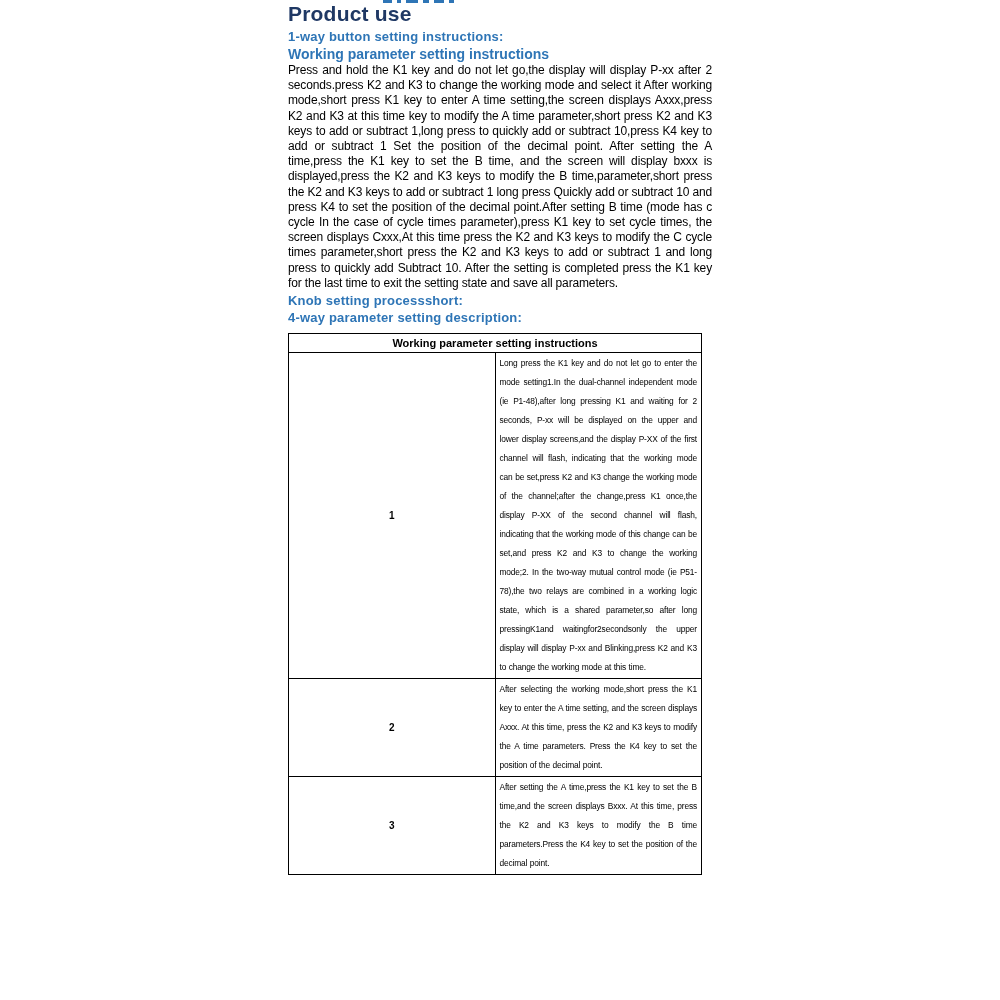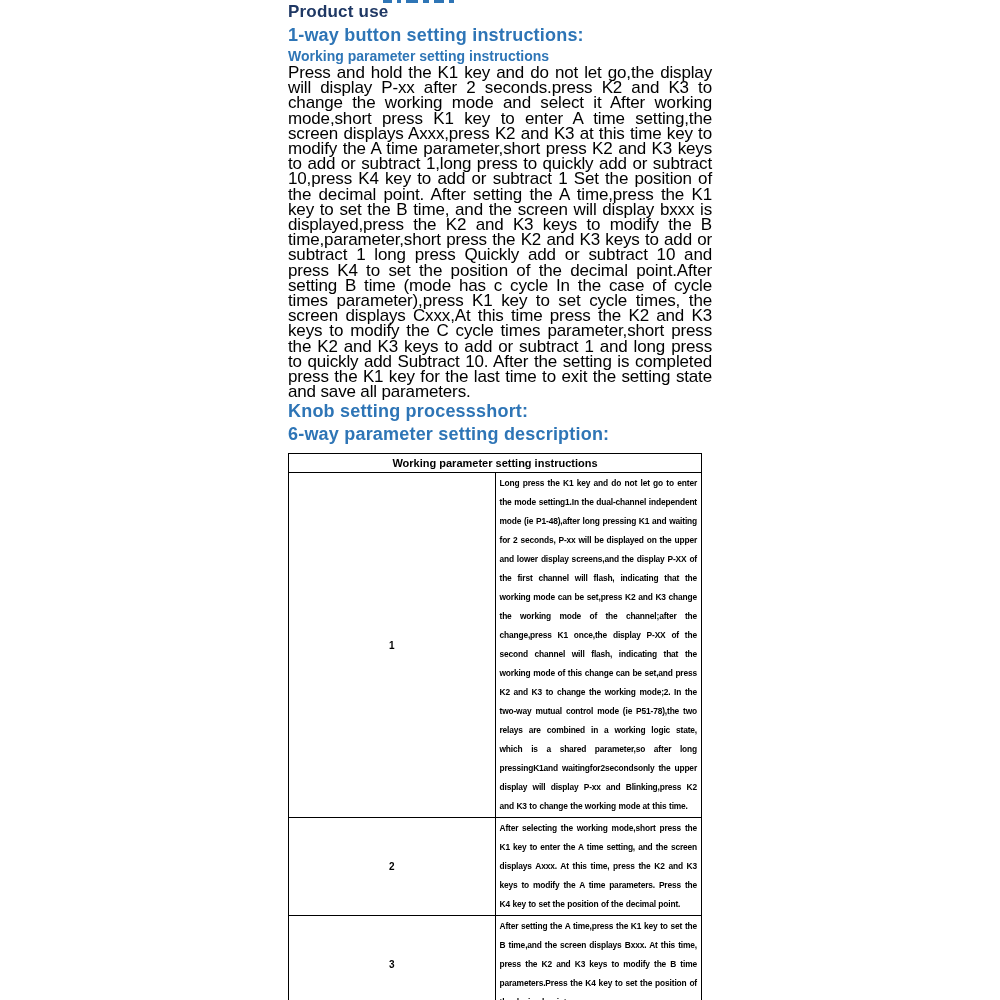--- a/index.html
+++ b/index.html
@@ -9,43 +9,43 @@
     font-family:"Liberation Sans", sans-serif; color:#000;
   }
   .page { width:424px; margin:0 auto; position:relative; padding-top:2px; }
 
   .cutoff { position:absolute; top:0; left:95px; height:5px; overflow:hidden; }
   .cutoff i { display:inline-block; height:3px; background:var(--blue); margin-right:5px; vertical-align:top; }
   .cutoff i:nth-child(1){width:9px;} .cutoff i:nth-child(2){width:4px;}
   .cutoff i:nth-child(3){width:12px;} .cutoff i:nth-child(4){width:6px;}
   .cutoff i:nth-child(5){width:10px;} .cutoff i:nth-child(6){width:5px;}
 
-  .h-navy { font-size:17px; font-weight:bold; color:var(--navy); margin:0 0 3px 0; letter-spacing:0.2px; }
-  .h-blue { font-size:18px; font-weight:bold; color:var(--blue); margin:2px 0 2px 0; letter-spacing:0.2px; }
+  .h-navy { font-size:21px; font-weight:bold; color:var(--navy); margin:0 0 3px 0; letter-spacing:0.2px; }
+  .h-blue { font-size:13px; font-weight:bold; color:var(--blue); margin:2px 0 2px 0; letter-spacing:0.2px; }
   .h-blue-sm { font-size:14px; font-weight:bold; color:var(--blue); margin:0 0 1px 0; }
 
   .body-para {
-    font-size:17px; line-height:15.2px; text-align:justify;
+    font-size:12px; line-height:15.2px; text-align:justify;
     letter-spacing:-0.15px; margin-bottom:2px;
   }
 
   table.param {
     border-collapse:collapse; width:414px; margin:8px 0 0 0;
     table-layout:fixed; background:#fff;
   }
   table.param th, table.param td { border:1px solid #000; vertical-align:middle; }
   table.param th {
     font-size:11px; font-weight:bold; text-align:center;
     height:19px; padding:2px 0;
   }
   td.num {
     width:14px; font-size:10px; font-weight:bold; text-align:center; padding:0 1px;
   }
   td.txt {
-    font-size:8.4px; font-weight:bold; line-height:19px;
+    font-size:8.4px; font-weight:normal; line-height:19px;
     padding:1px 4px; text-align:justify; letter-spacing:-0.15px;
     word-spacing:0.3px;
   }
 </style>
 </head>
 <body>
 
 <div class="page">
 
   <div class="cutoff">
@@ -56,21 +56,21 @@
 
   <div class="h-blue">1-way button setting instructions:</div>
 
   <div class="h-blue-sm">Working parameter setting instructions</div>
 
   <p class="body-para">Press and hold the K1 key and do not let go,the display will display P-xx after 2 seconds.press K2 and K3 to change the working mode and select it After working mode,short press K1 key to enter A time setting,the screen displays Axxx,press K2 and K3 at this time key to modify the A time parameter,short press K2 and K3 keys to add or subtract 1,long press to quickly add or subtract 10,press K4 key to add or subtract 1 Set the position of the decimal point. After setting the A time,press the K1 key to set the B time, and the screen will display bxxx is displayed,press the K2 and K3 keys to modify the B time,parameter,short press the K2 and K3 keys to add or subtract 1 long press Quickly add or subtract 10 and press K4 to set the position of the decimal point.After setting B time (mode has c cycle In the case of cycle times parameter),press K1 key to set cycle times, the screen displays Cxxx,At this time press the K2 and K3 keys to modify the C cycle times parameter,short press the K2 and K3 keys to add or subtract 1 and long press to quickly add Subtract 10. After the setting is completed press the K1 key for the last time to exit the setting state and save all parameters.</p>
 
   <div class="h-blue">Knob setting processshort:</div>
 
 
-  <div class="h-blue">6-way parameter setting description:</div>
+  <div class="h-blue">4-way parameter setting description:</div>
 
   <table class="param">
     <thead>
       <tr>
         <th colspan="2">Working parameter setting instructions</th>
       </tr>
     </thead>
     <tbody>
         <tr>
           <td class="num">1</td>

